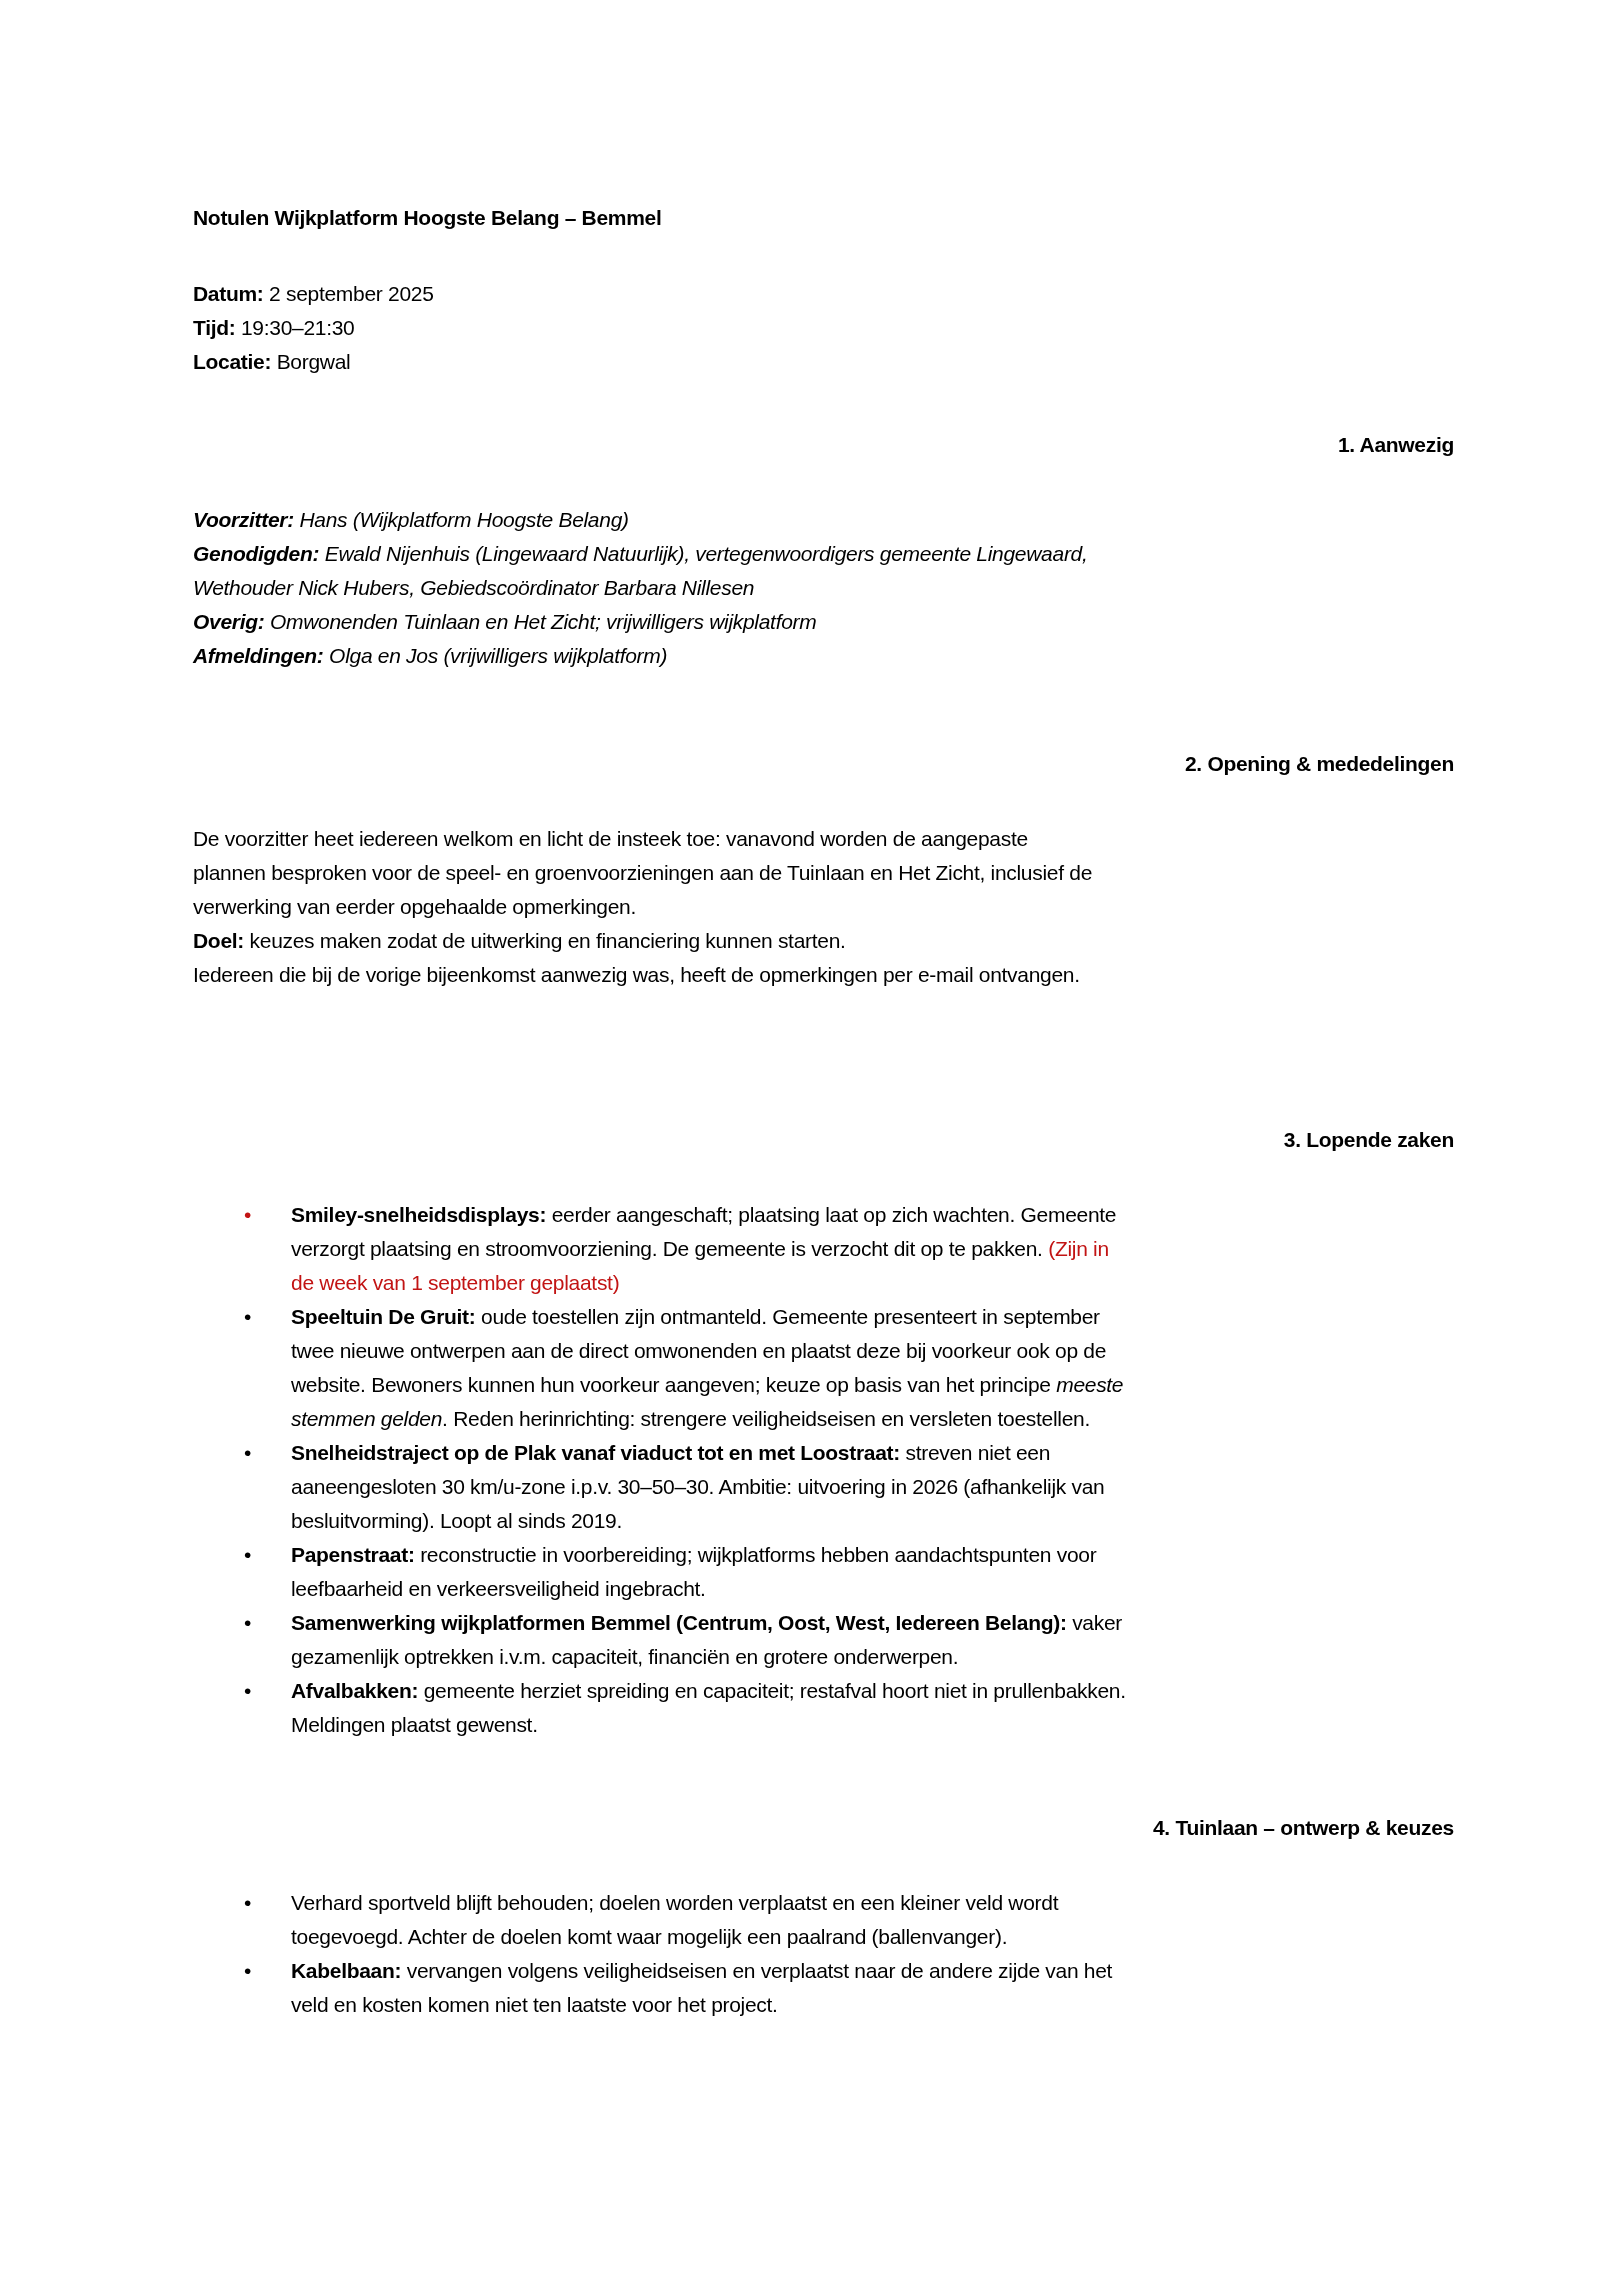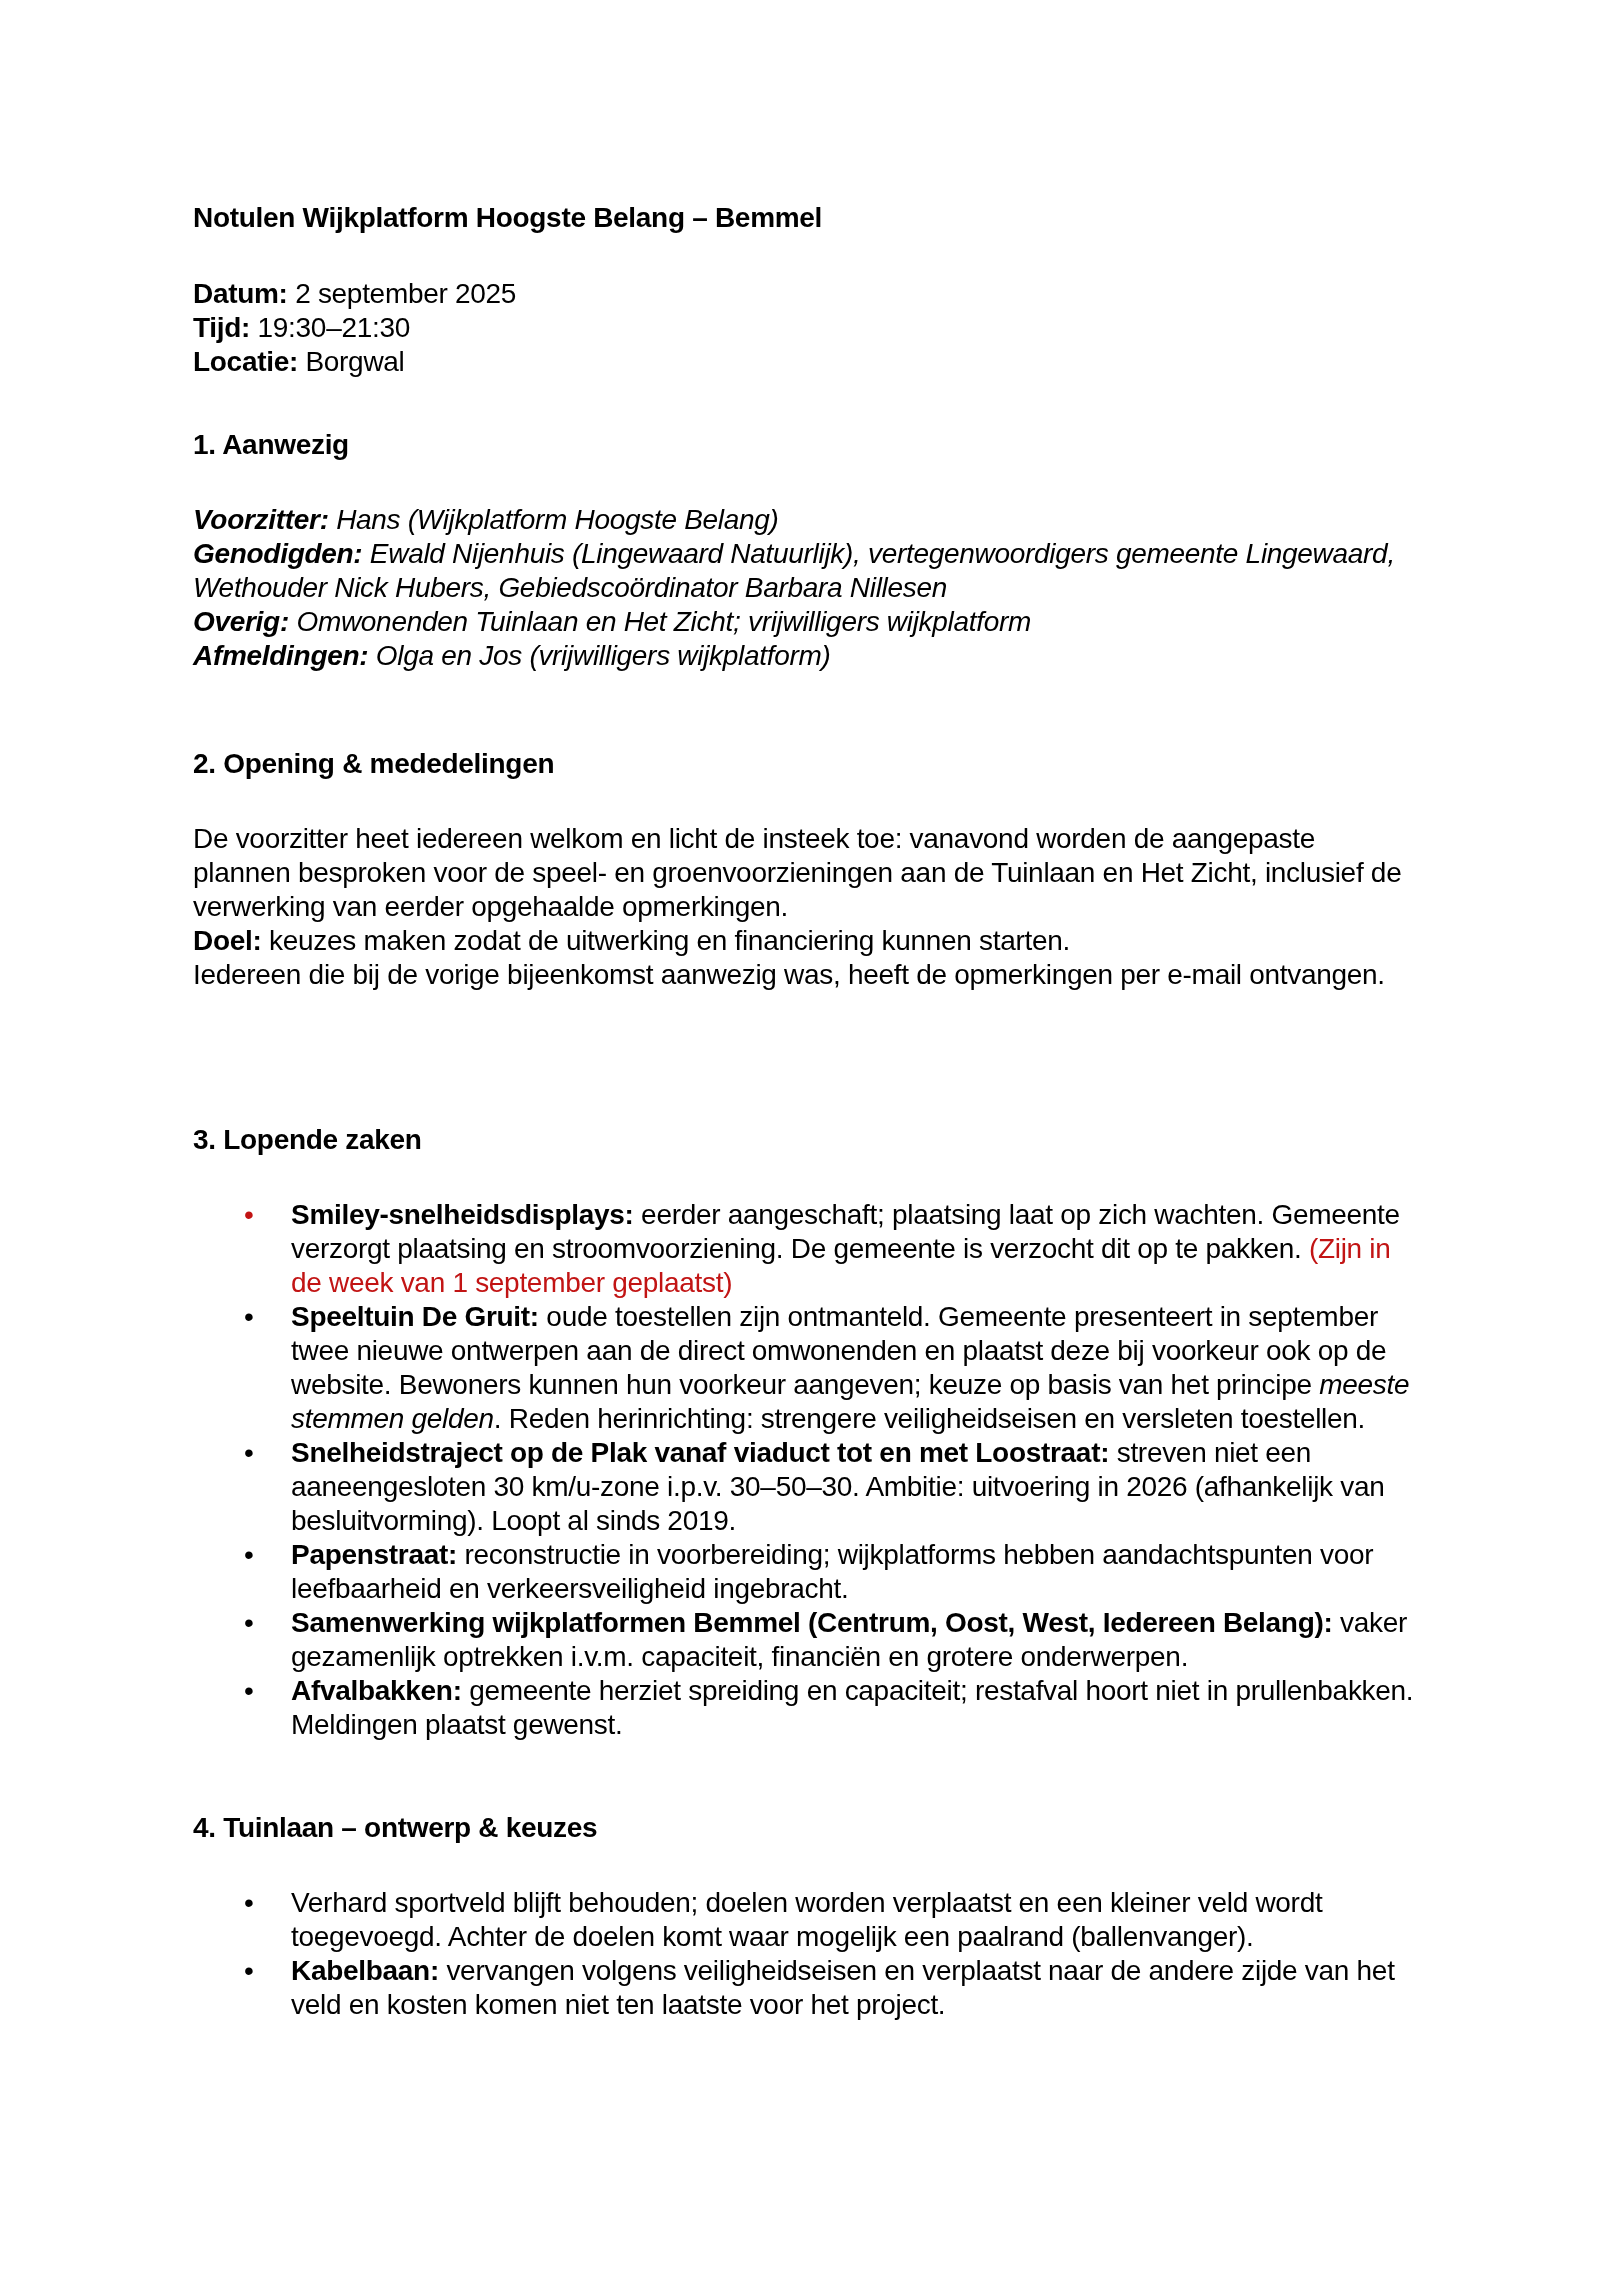--- a/index.html
+++ b/index.html
@@ -7,34 +7,35 @@
     padding: 0;
     background: #ffffff;
   }
   .page {
     width: 1621px;
     min-height: 2293px;
     background: #ffffff;
     box-sizing: border-box;
     padding: 201px 167px 78px 193px;
     font-family: "Liberation Sans", sans-serif;
-    font-size: 28px;
+    font-size: 21px;
     line-height: 34px;
     letter-spacing: -0.3px;
     color: #000000;
   }
   p { margin: 0; }
   .title {
     font-weight: 700;
     margin: 0 0 42px 0;
   }
   .meta-block { margin: 0 0 49px 0; }
   .heading {
     font-weight: 700;
     margin: 0 0 41px 0;
+    text-align: right;
   }
   .attendees-block { margin: 0 0 74px 0; font-style: italic; }
   .opening-block { margin: 0 0 131px 0; }
   ul.bullets {
     list-style: none;
     margin: 0 0 69px 0;
     padding: 0;
   }
   ul.bullets.last { margin-bottom: 0; }
   ul.bullets li {

